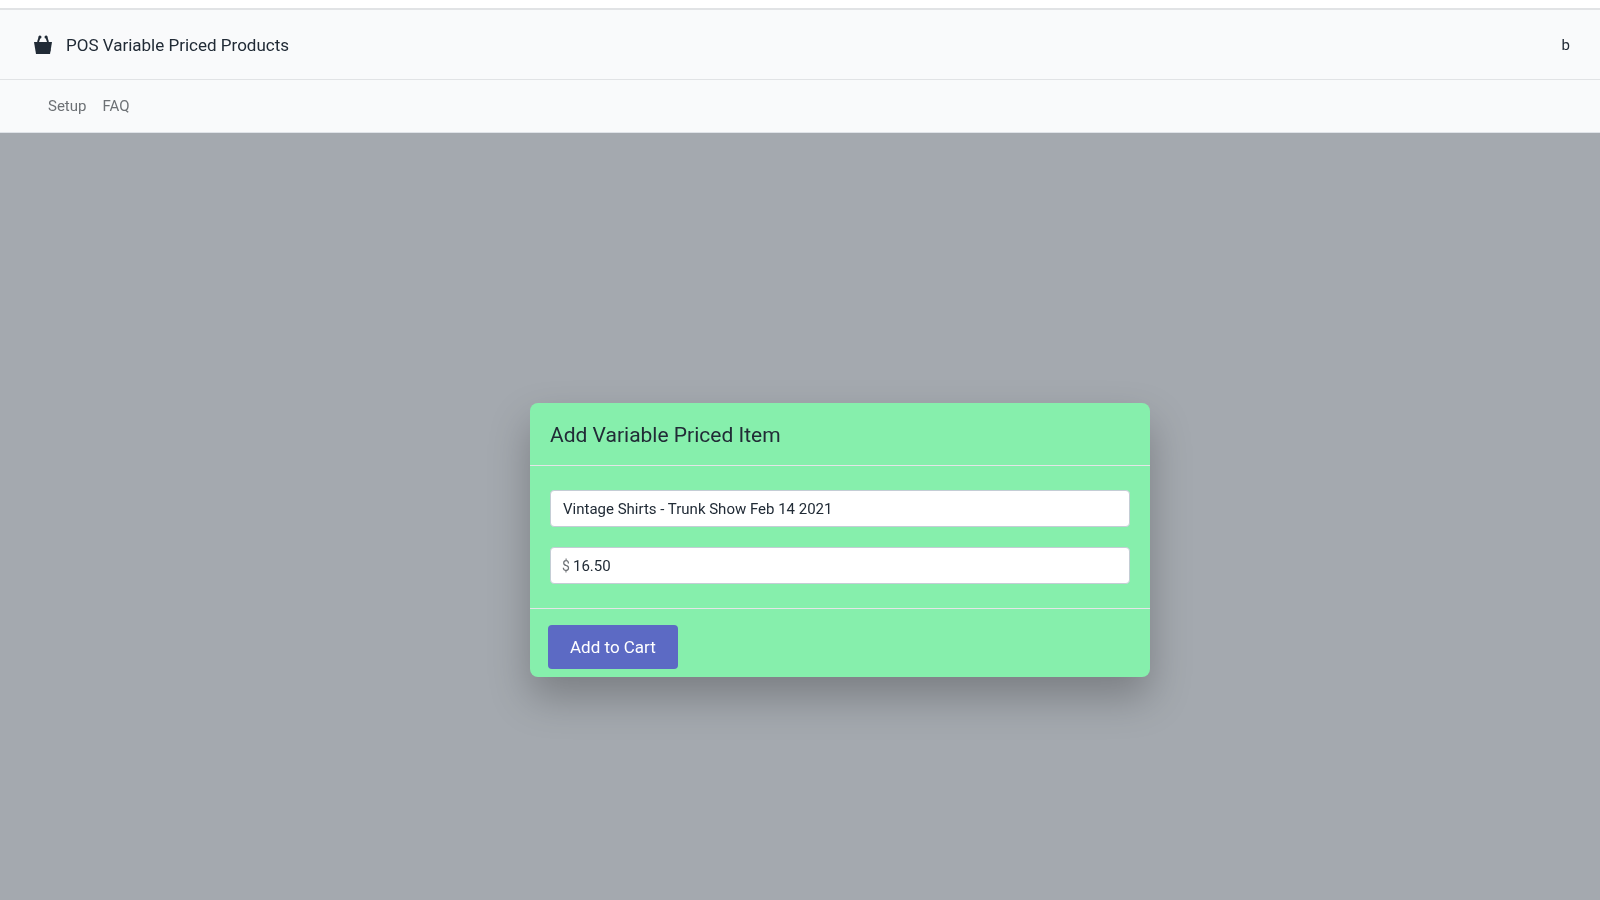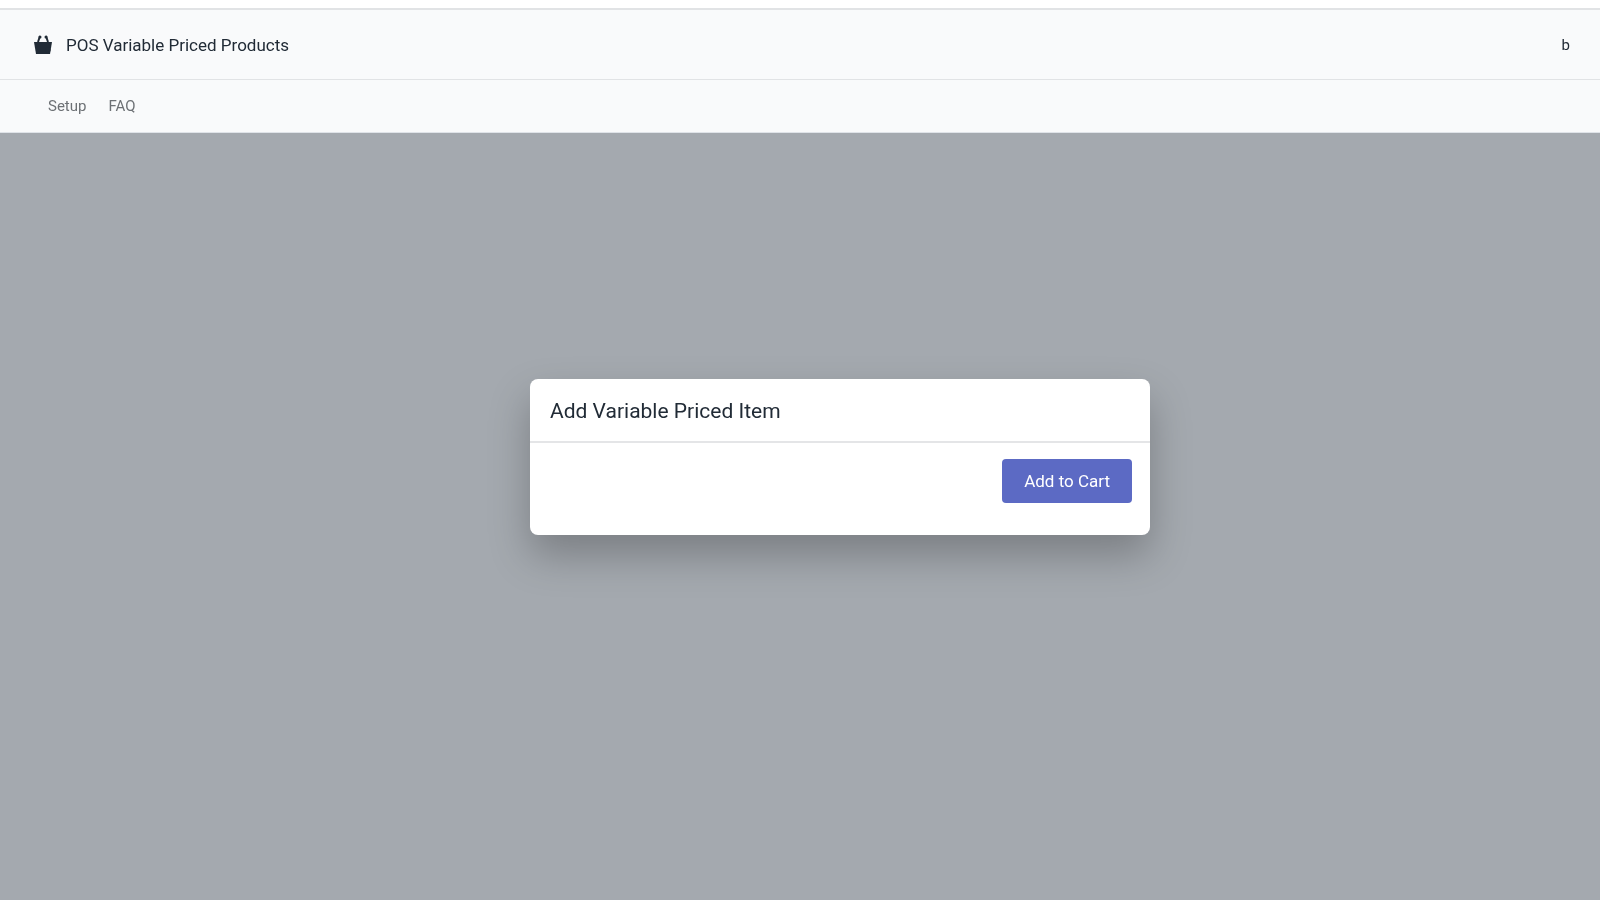--- a/index.html
+++ b/index.html
@@ -52,42 +52,42 @@
     color: #212b36;
   }
   
   .nav-bar {
     background: #f9fafb;
     border-bottom: 1px solid #dfe3e8;
     height: 53px;
     display: flex;
     align-items: center;
     padding: 0 48px;
-    gap: 22px;
+    gap: 16px;
   }
   
   .nav-item {
     font-size: 15px;
     color: #6d7175;
     cursor: pointer;
   }
   
   .content-area {
     width: 100%;
     height: calc(100% - 110px);
     background: #a4a9af;
     position: relative;
   }
   
   .modal {
     position: absolute;
-    top: 246px;
+    top: 270px;
     left: 530px;
     width: 620px;
-    background: #ffffff;
+    background: #86efac;
     border-radius: 8px;
     box-shadow: 0 20px 40px rgba(0,0,0,0.25);
   }
   
   .modal-header {
     padding: 20px 20px 18px 20px;
     border-bottom: 1px solid #e4e5e7;
   }
   
   .modal-title {
@@ -137,23 +137,22 @@
     border-radius: 4px;
     padding: 0 12px 0 22px;
     font-size: 15px;
     color: #212b36;
     font-family: inherit;
     outline: none;
   }
   
   .modal-footer {
     border-top: 1px solid #e4e5e7;
-    padding: 16px 18px 32px 18px;
-    display: flex;
-    justify-content: flex-end;
+    padding: 16px 18px 8px 18px;
+    display: flex;
   }
   
   .add-cart-btn {
     background: #5c6ac4;
     color: #ffffff;
     border: none;
     border-radius: 4px;
     padding: 12px 22px;
     font-size: 17px;
     font-weight: 400;
@@ -191,17 +190,24 @@
 <div class="nav-bar">
   <span class="nav-item">Setup</span>
   <span class="nav-item">FAQ</span>
 </div>
 
 <div class="content-area">
   <div class="modal">
     <div class="modal-header">
       <h2 class="modal-title">Add Variable Priced Item</h2>
     </div>
+    <div class="modal-body">
+      <input type="text" class="text-input" value="Vintage Shirts - Trunk Show Feb 14 2021" style="">
+      <div class="price-wrapper">
+        <span class="currency-symbol">$</span>
+        <input type="text" class="price-input" value="16.50" style="">
+      </div>
+    </div>
     <div class="modal-footer">
       <button class="add-cart-btn">Add to Cart</button>
     </div>
   </div>
 </div>
 
 </body></html>

